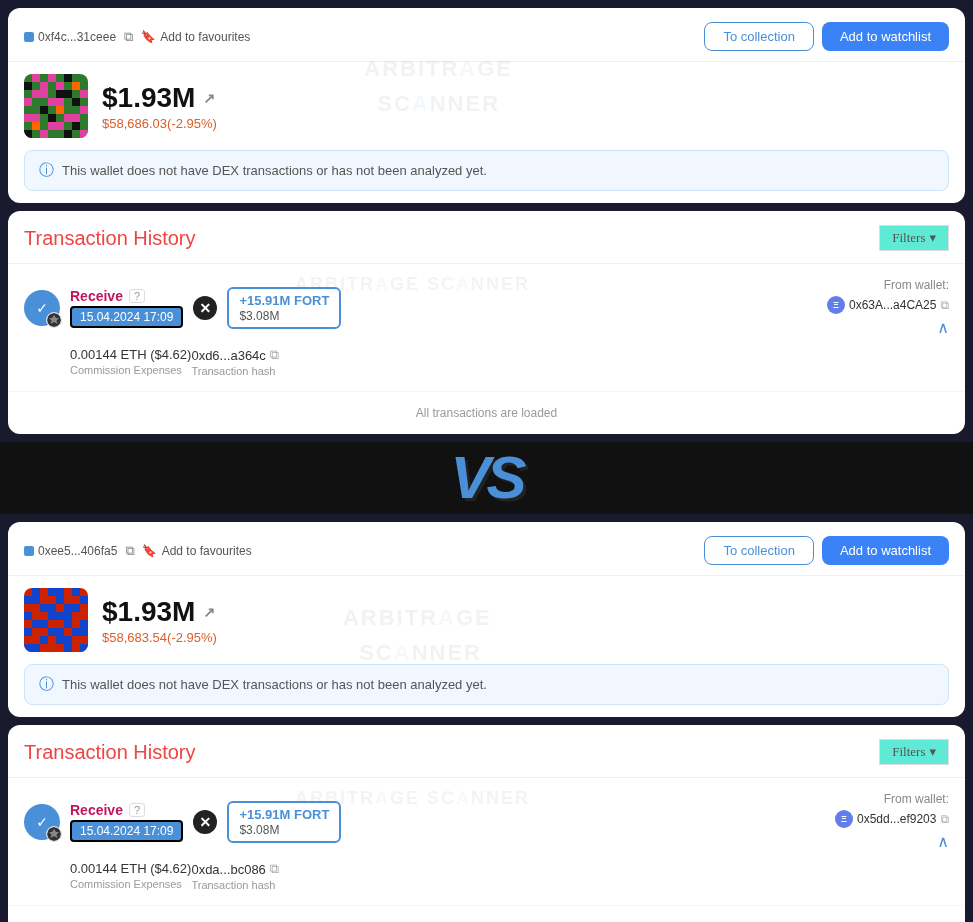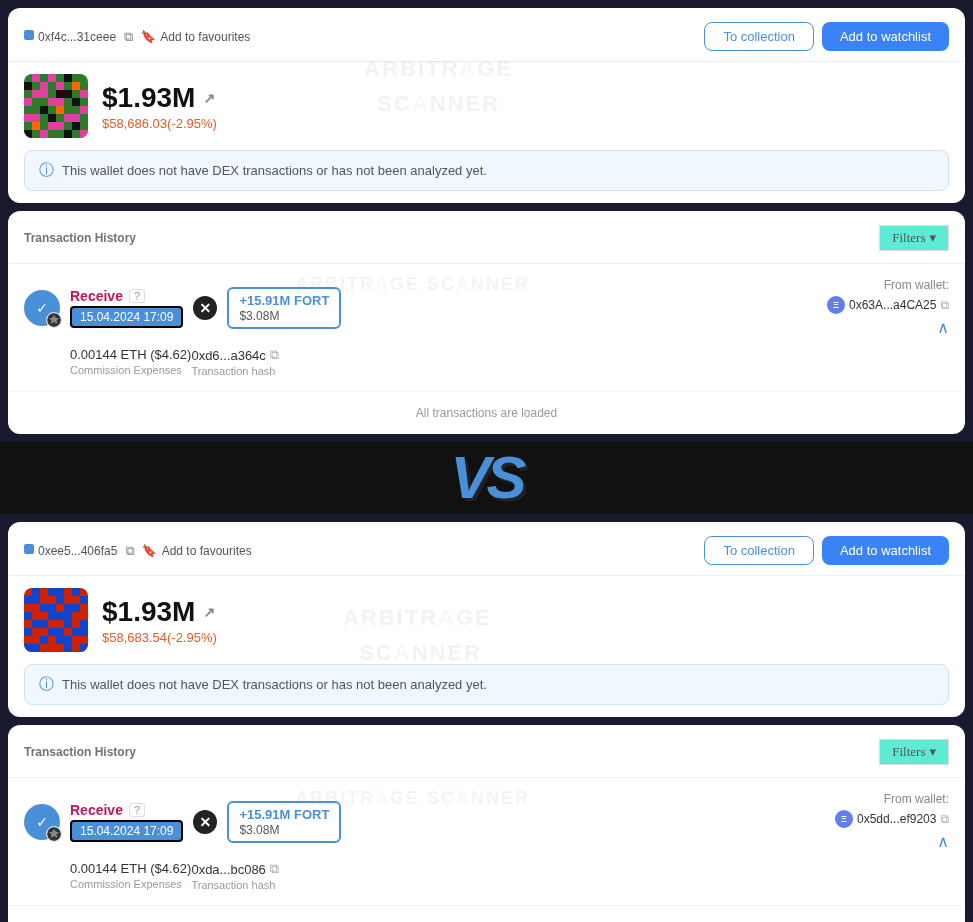--- a/index.html
+++ b/index.html
@@ -29,21 +29,21 @@
     .card-header-left {
       display: flex;
       align-items: center;
       gap: 8px;
     }
 
     .wallet-address {
       font-size: 12px;
       color: #555;
       display: flex;
-      align-items: flex-start;
+      align-items: center;
       gap: 4px;
     }
 
     .wallet-address .addr-icon {
       width: 10px; height: 10px;
       background: #4a90d9;
       border-radius: 2px;
       display: inline-block;
     }
 
@@ -177,23 +177,23 @@
 
     .tx-header {
       padding: 14px 16px 12px;
       display: flex;
       align-items: center;
       justify-content: space-between;
       border-bottom: 1px solid #f0f0f0;
     }
 
     .tx-title {
-      font-size: 12px;
-      font-weight: 700;
-      color: #737373;
+      font-size: 20px;
+      font-weight: 400;
+      color: #ef4444;
     }
 
     .filters-btn {
       display: flex;
       align-items: center;
       gap: 4px;
       font-size: 13px;
       color: #555;
       cursor: pointer;
       border: 1px solid #ddd;

